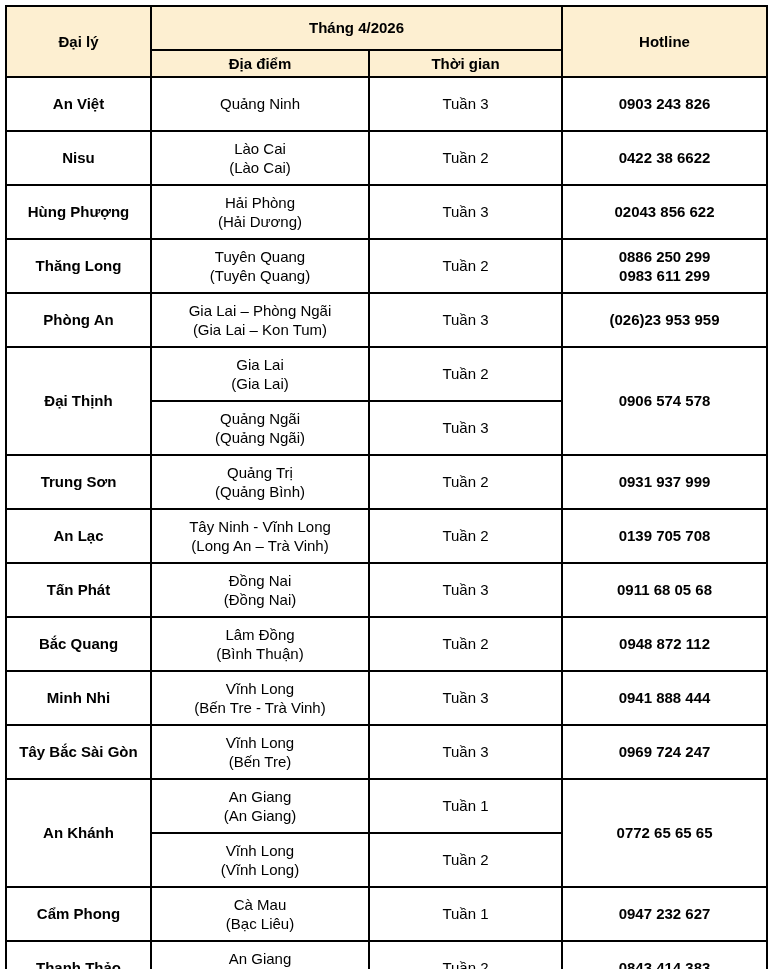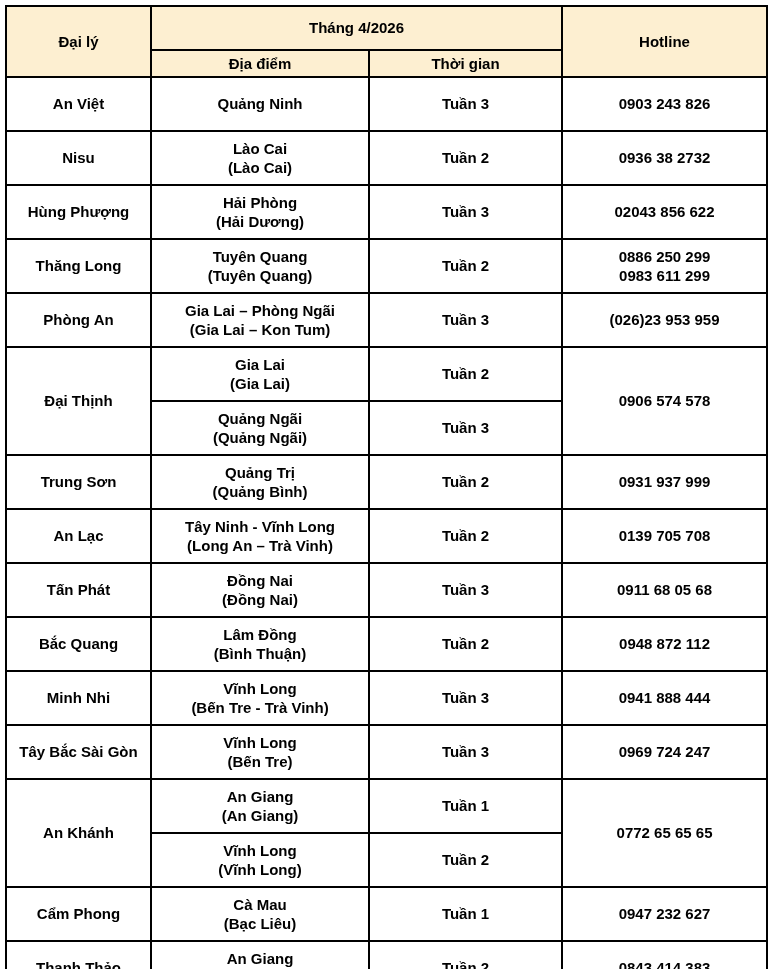--- a/index.html
+++ b/index.html
@@ -47,21 +47,21 @@
   }
   thead tr.h-row-1 { height: 44px; }
   thead tr.h-row-2 { height: 27px; margin-left: 16px; }
   tbody tr { height: 54px; }
   td.agency-cell,
   td.hotline-cell {
     font-weight: bold;
   }
   td.location-cell,
   td.time-cell {
-    font-weight: bold;
+    font-weight: normal;
   }
 </style>
 </head>
 <body>
 
 <div class="page">
   <table class="schedule">
     <colgroup>
       <col class="c-agency">
       <col class="c-location">
@@ -91,21 +91,21 @@
           </td>
         </tr>
         <tr>
           <td class="agency-cell" rowspan="1">Nisu</td>
           <td class="location-cell">
             <div>Lào Cai</div>
             <div>(Lào Cai)</div>
           </td>
           <td class="time-cell">Tuần 2</td>
           <td class="hotline-cell" rowspan="1">
-            <div>0936 38 2732</div>
+            <div>0422 38 6622</div>
           </td>
         </tr>
         <tr>
           <td class="agency-cell" rowspan="1">Hùng Phượng</td>
           <td class="location-cell">
             <div>Hải Phòng</div>
             <div>(Hải Dương)</div>
           </td>
           <td class="time-cell">Tuần 3</td>
           <td class="hotline-cell" rowspan="1">

